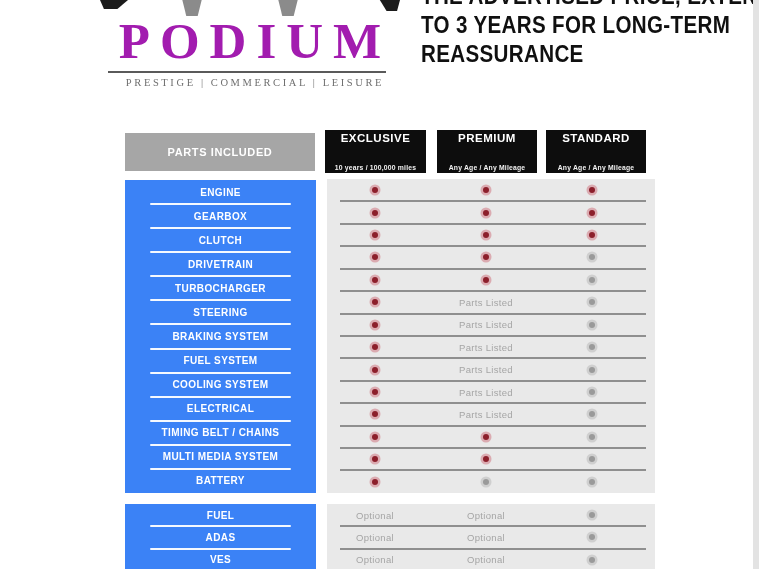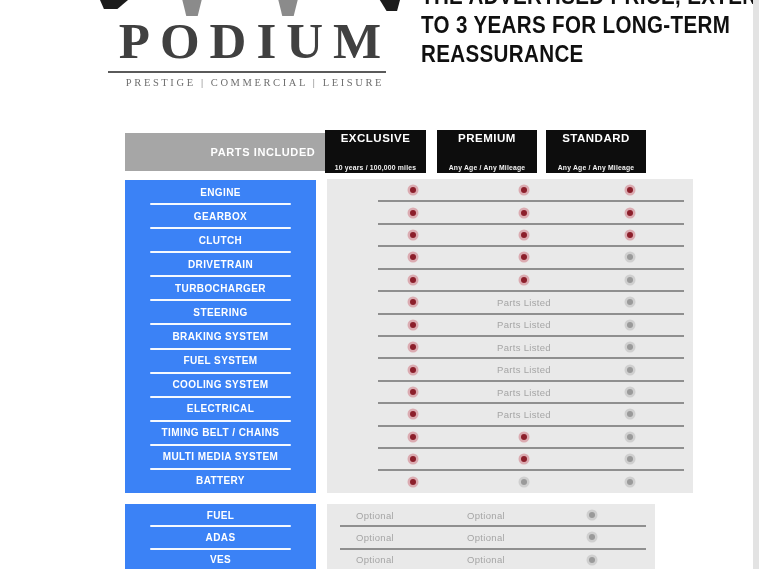--- a/index.html
+++ b/index.html
@@ -9,40 +9,40 @@
   }
   
   .mark{position:absolute;top:0;}
   .mark-left{left:100px;width:28px;height:9px;background:#1b1b1b;clip-path:polygon(0 0,100% 0,62% 100%,14% 100%);}
   .mark-gray1{left:181px;width:22px;height:16px;background:#8b8b8b;clip-path:polygon(6% 0,94% 0,76% 100%,24% 100%);}
   .mark-gray2{left:277px;width:22px;height:16px;background:#8b8b8b;clip-path:polygon(6% 0,94% 0,76% 100%,24% 100%);}
   .mark-right{left:379px;width:21px;height:11px;background:#1b1b1b;clip-path:polygon(4% 0,100% 0,86% 100%,36% 100%);}
   .logo-name{
     position:absolute;left:95px;top:12px;width:310px;text-align:center;
     font-family:"Liberation Serif",serif;font-size:51px;font-weight:600;
-    letter-spacing:10px;text-indent:10px;color:#404040;white-space:nowrap;
+    letter-spacing:10px;text-indent:10px;color:#a21caf;white-space:nowrap;
   }
   .logo-divider{position:absolute;left:108px;top:71px;width:278px;height:2px;background:#5a5a5a;}
   .logo-tagline{
     position:absolute;left:98px;top:77px;width:314px;text-align:center;
     font-family:"Liberation Serif",serif;font-size:10.5px;letter-spacing:2.6px;
     color:#6f6f6f;white-space:nowrap;
   }
   
   .headline{
     position:absolute;left:421px;top:-19px;width:470px;
     font-weight:800;font-size:24.5px;line-height:29px;color:#101010;
     transform:scaleX(0.84);transform-origin:left top;letter-spacing:0.4px;
     white-space:nowrap;
   }
   
   .parts-header{
     position:absolute;left:125px;top:133px;width:190px;height:38px;
     background:#a6a6a6;color:#fff;display:flex;align-items:center;justify-content:center;
-    font-size:11px;font-weight:bold;letter-spacing:0.6px;padding-left:43px;
+    font-size:11px;font-weight:bold;letter-spacing:0.6px;
   }
   .plan-box{
     position:absolute;top:130px;height:43px;background:#0d0d0d;color:#fff;
     display:flex;flex-direction:column;align-items:center;justify-content:center;gap:20px;
   }
   .plan-exclusive{left:325px;width:101px;}
   .plan-premium{left:437px;width:100px;}
   .plan-standard{left:546px;width:100px;}
   .plan-name{font-size:11.5px;font-weight:800;letter-spacing:0.5px;}
   .plan-sub{font-size:6.8px;font-weight:bold;letter-spacing:0.2px;color:#f2f2f2;}
@@ -51,21 +51,21 @@
   .red-main{top:180px;height:313px;}
   .red-optional{top:504px;height:67px;}
   .red-row{flex:1;position:relative;display:flex;align-items:center;justify-content:center;}
   .red-row:not(:last-child)::after{
     content:'';position:absolute;left:25px;right:25px;bottom:-1px;height:2px;
     background:rgba(255,255,255,0.95);border-radius:1px;
   }
   .red-label{color:#ffffff;font-size:10px;font-weight:bold;letter-spacing:0.4px;white-space:nowrap;}
   
   .gray-panel{position:absolute;left:327px;width:328px;background:#e9e9e9;display:flex;flex-direction:column;}
-  .gray-main{top:179px;height:314px;padding-left:38px;}
+  .gray-main{top:179px;height:314px;}
   .gray-optional{top:504px;height:67px;}
   .grid-row{flex:1;position:relative;display:grid;grid-template-columns:96px 126px 86px;}
   .grid-row:not(:last-child)::after{
     content:'';position:absolute;left:13px;right:9px;bottom:-1px;height:2px;background:#8f8f8f;
   }
   .cell{display:flex;align-items:center;justify-content:center;}
   .dot{width:6px;height:6px;border-radius:50%;}
   .dot-red{background:#8c1f2b;box-shadow:0 0 0 2.5px rgba(196,72,86,0.38);}
   .dot-gray{background:#9a9a9a;box-shadow:0 0 0 2.5px rgba(165,165,165,0.38);}
   .cell-text{font-size:9.5px;color:#a5a5a5;letter-spacing:0.3px;}

